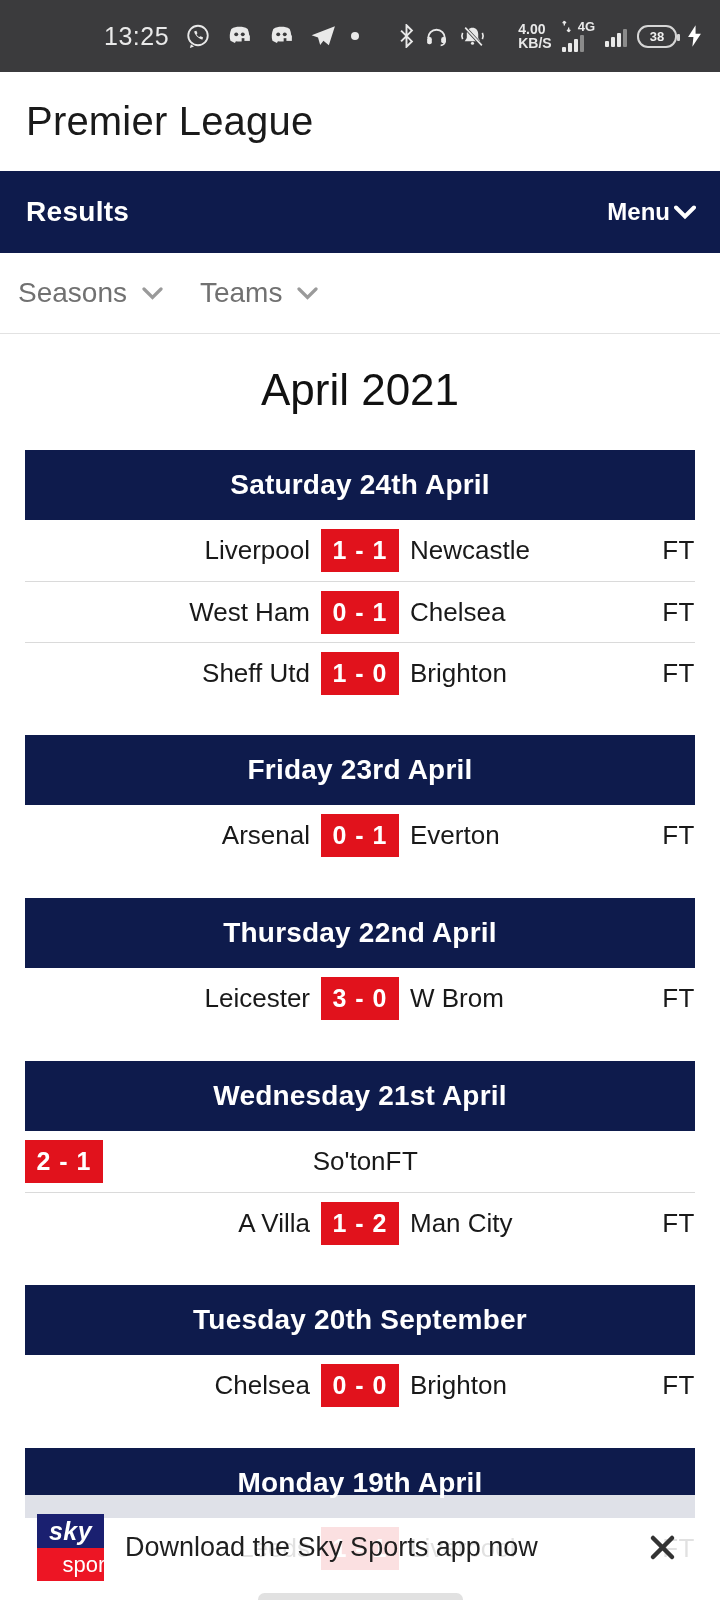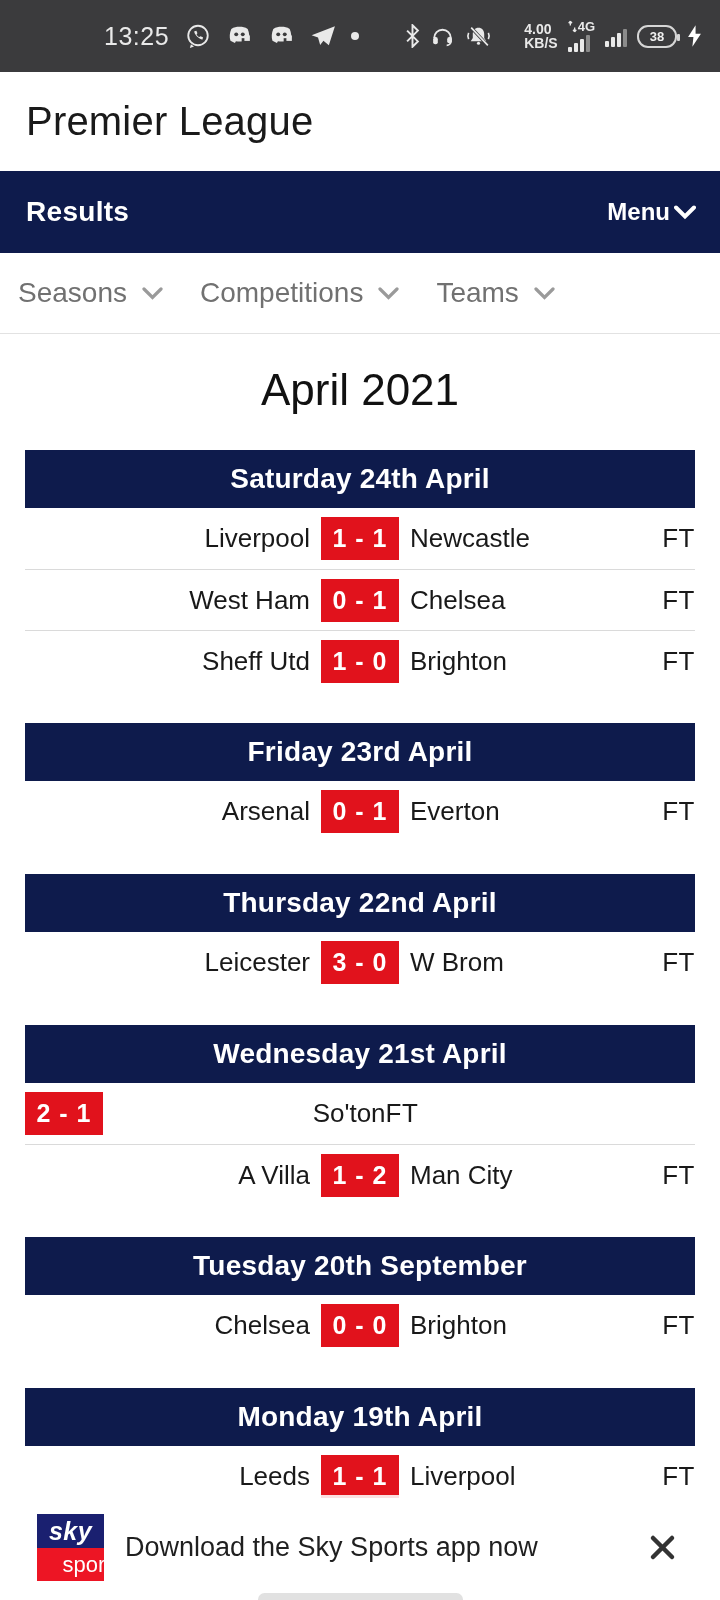--- a/index.html
+++ b/index.html
@@ -14,21 +14,21 @@
   
   .statusbar{height:72px;background:var(--statusbar);color:#e9e9e9;display:flex;
     align-items:center;padding:0 18px 0 104px;}
   .sb-time{font-size:25px;letter-spacing:.5px;}
   .sb-left{display:flex;align-items:center;gap:15px;margin-left:16px;}
   .sb-right{display:flex;align-items:center;gap:10px;margin-left:auto;}
   .sb-icon{display:inline-flex;align-items:center;}
   .sb-dot{width:8px;height:8px;border-radius:50%;background:#e9e9e9;}
   .kbs{font-size:14px;font-weight:bold;line-height:14px;letter-spacing:0;margin-left:22px;}
   .net{display:flex;flex-direction:column;align-items:flex-start;line-height:10px;}
-  .net-lbl{font-size:13px;font-weight:bold;display:flex;align-items:center;gap:1px;}
+  .net-lbl{font-size:13px;font-weight:bold;display:flex;align-items:center;gap:7px;}
   .bars{display:flex;align-items:flex-end;gap:2px;height:19px;}
   .bars i{display:block;width:4px;background:#e9e9e9;border-radius:1px;}
   .bars i.dim{background:#8b8b8b;}
   .battery{position:relative;width:40px;height:23px;border:2px solid #d6d6d6;border-radius:11px;
     display:flex;align-items:center;justify-content:center;font-size:13px;font-weight:bold;color:#f0f0f0;}
   .battery:after{content:"";position:absolute;right:-5px;top:7px;width:3px;height:7px;background:#d6d6d6;border-radius:1px;}
 
   
   .page-header{height:99px;background:#fff;display:flex;align-items:center;padding:0 26px;}
   .page-title{font-size:40px;font-weight:300;color:#1a1a1a;letter-spacing:.2px;}
@@ -44,21 +44,21 @@
   .filter{display:flex;align-items:center;gap:15px;margin-right:37px;cursor:pointer;}
   .filter-label{font-size:28px;color:var(--gray-text);}
 
   
   .content{padding:0 25px;}
   .month-title{font-size:44px;font-weight:300;color:#111;text-align:center;
     line-height:52px;margin-top:30px;margin-bottom:34px;}
 
   .section{margin-top:32px;}
   .section:first-of-type{margin-top:0;}
-  .sec-header{height:58px;background:var(--navy);color:#fff;display:flex;
+  .sec-header{height:70px;background:var(--navy);color:#fff;display:flex;
     align-items:center;justify-content:center;font-size:28px;font-weight:600;letter-spacing:.2px;}
   .row{height:61px;display:grid;grid-template-columns:1fr auto 1fr;align-items:center;background:#fff;}
   .row + .row{border-top:1px solid var(--divider);}
   .home{text-align:right;font-size:26px;color:var(--ink);padding-right:11px;white-space:nowrap;}
   .score{width:78px;height:43px;background:var(--red);color:#fff;font-size:25px;font-weight:bold;
     display:flex;align-items:center;justify-content:center;letter-spacing:1px;}
   .away-cell{display:flex;align-items:center;padding-left:11px;min-width:0;}
   .away{font-size:26px;color:var(--ink);white-space:nowrap;}
   .ft{margin-left:auto;font-size:26px;color:var(--ink);letter-spacing:.5px;}
 
@@ -197,28 +197,20 @@
 <div class="filters">
   <span class="filter">
     <span class="filter-label">Seasons</span>
     <span>
       <svg width="21" height="13" viewBox="0 0 21 13" fill="none" stroke="#9a9a9a" stroke-width="3.2" stroke-linecap="round">
           <polyline points="2,2 10.5,10.5 19,2"></polyline>
         </svg>
     </span>
   </span>
 
-  <span class="filter">
-    <span class="filter-label">Competitions</span>
-    <span>
-      <svg width="21" height="13" viewBox="0 0 21 13" fill="none" stroke="#9a9a9a" stroke-width="3.2" stroke-linecap="round">
-          <polyline points="2,2 10.5,10.5 19,2"></polyline>
-        </svg>
-    </span>
-  </span>
 
   <span class="filter">
     <span class="filter-label">Teams</span>
     <span>
       <svg width="21" height="13" viewBox="0 0 21 13" fill="none" stroke="#9a9a9a" stroke-width="3.2" stroke-linecap="round">
           <polyline points="2,2 10.5,10.5 19,2"></polyline>
         </svg>
     </span>
   </span>
 </div>

